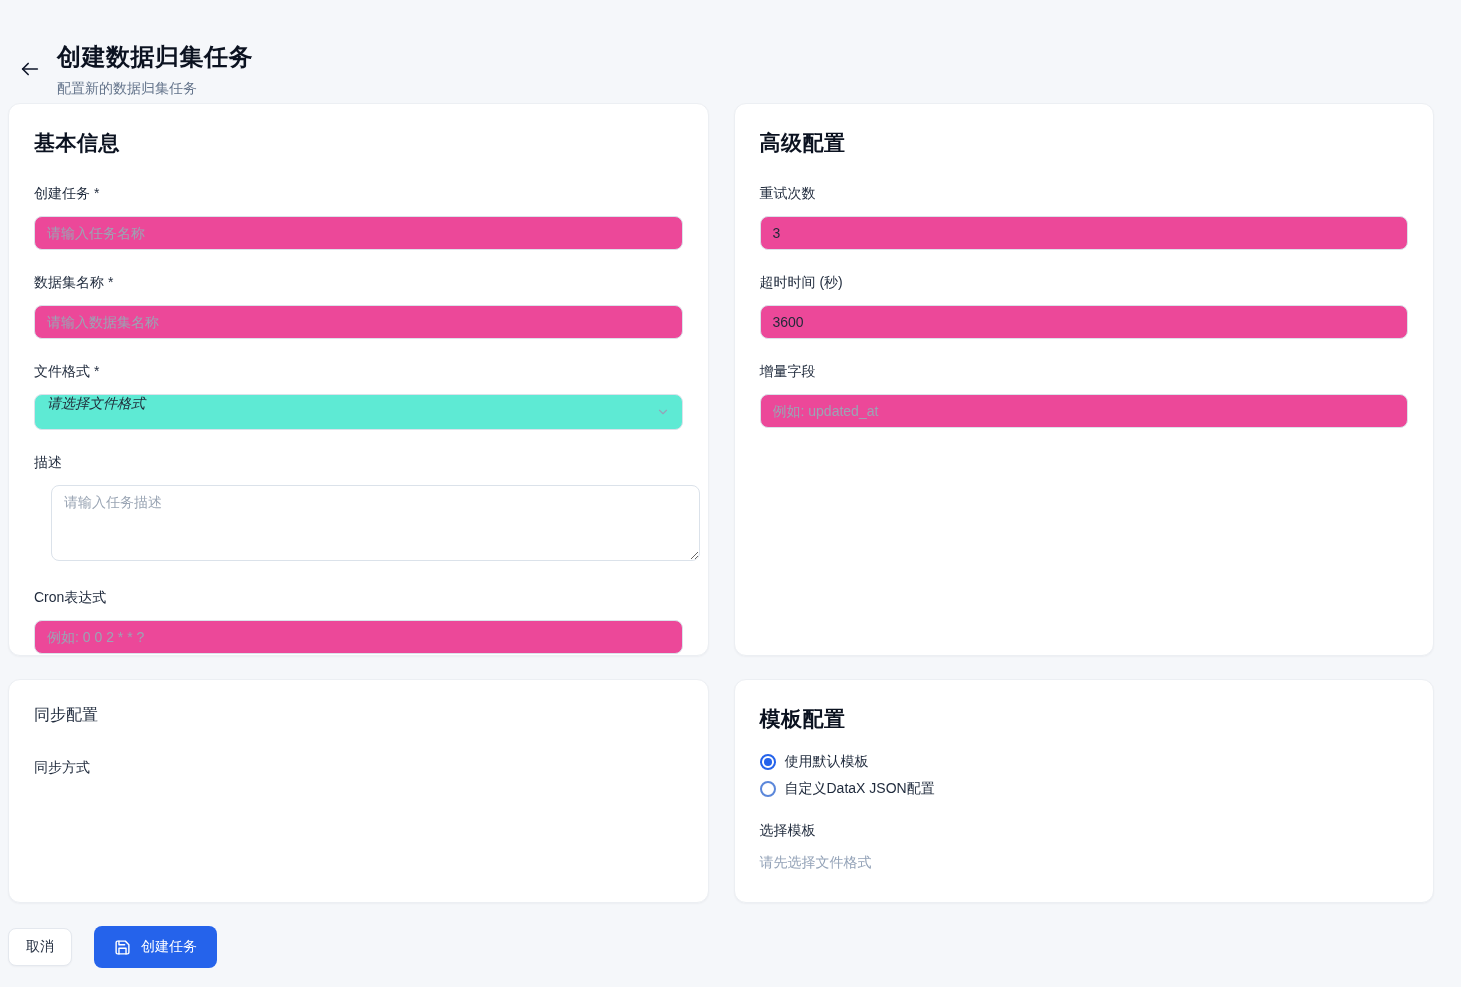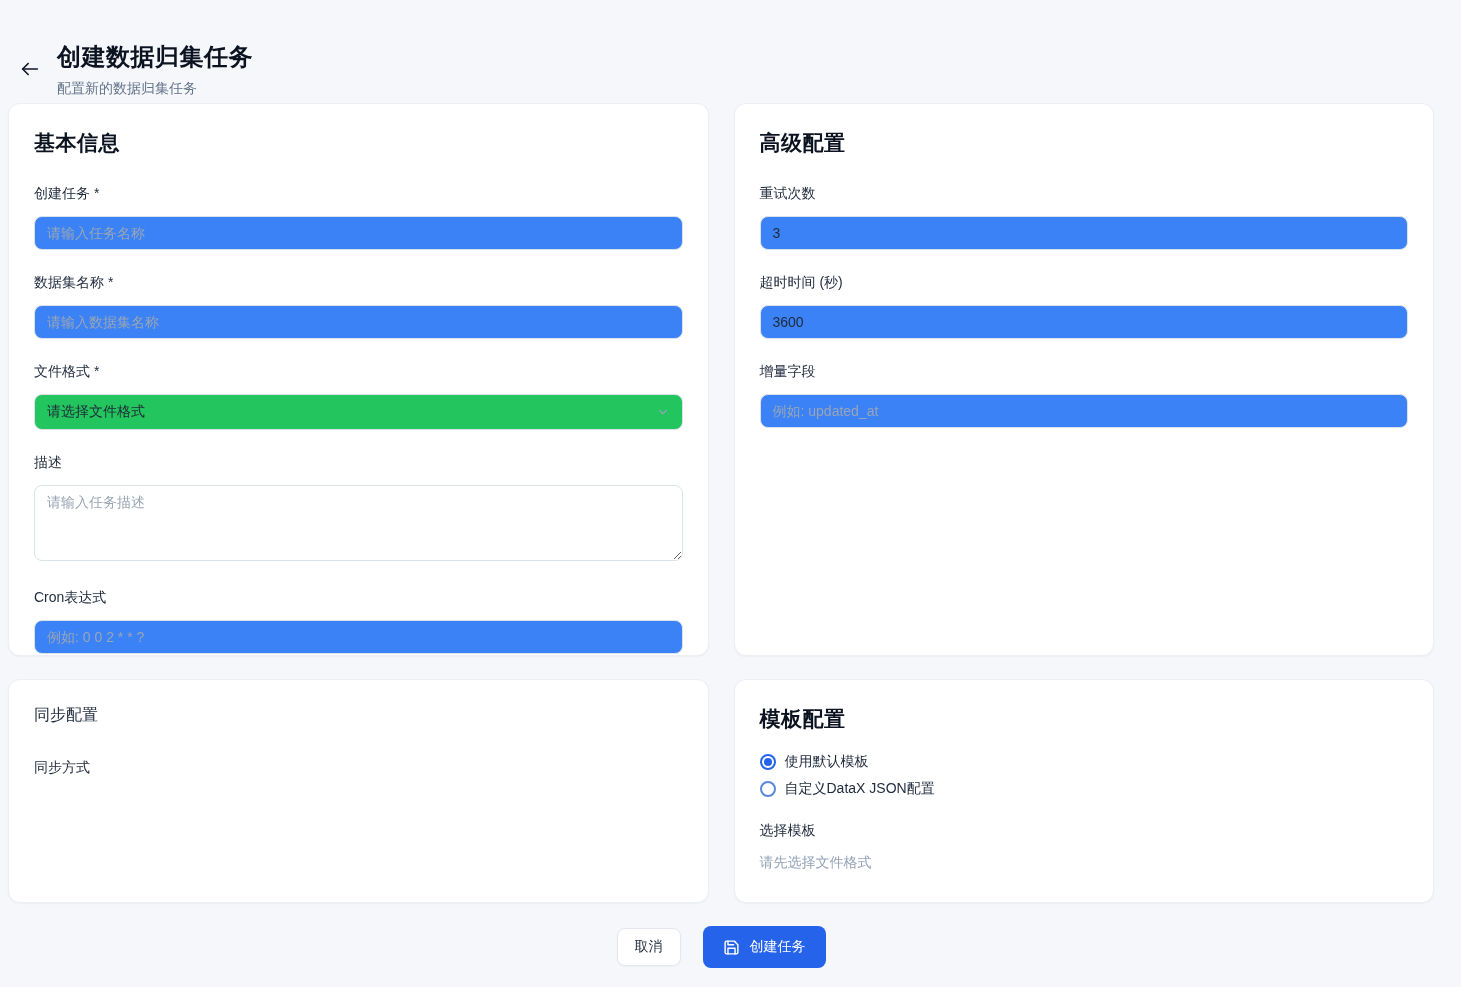--- a/index.html
+++ b/index.html
@@ -43,58 +43,58 @@
   .card-heading-sm { font-size: 16px; font-weight: 500; color: #1e293b; margin-bottom: 33px; }
 
   .field { margin-bottom: 24px; }
   .field-label { display: block; font-size: 14px; font-weight: 500; color: #1e293b; margin-bottom: 13px; }
 
   .text-input {
     width: 100%; height: 34px;
     border: 1px solid #dbe2ea; border-radius: 8px;
     padding: 0 12px; font-size: 14px; color: #1f2937;
     font-family: "Liberation Sans", "DejaVu Sans", sans-serif;
-    background: #3b82f6; outline: none;
+    background: #ec4899; outline: none;
   }
   .text-input::placeholder { color: #9aa5b4; opacity: 1; }
 
   .textarea-input {
     width: 100%; height: 76px;
     border: 1px solid #dbe2ea; border-radius: 8px;
     padding: 8px 12px; font-size: 14px; color: #1f2937;
     font-family: "Liberation Sans", "DejaVu Sans", sans-serif;
-    background: #fff; outline: none; resize: vertical;
+    background: #fff; outline: none; resize: vertical; margin-left: 17px;
   }
   .textarea-input::placeholder { color: #9aa5b4; opacity: 1; }
 
   .select-box {
     width: 100%; height: 36px;
     border: 1px solid #dbe2ea; border-radius: 8px;
     padding: 0 12px; font-size: 14px; color: #1f2937;
-    background: #22c55e; cursor: pointer;
-    display: flex; align-items: center; justify-content: space-between;
+    background: #5eead4; cursor: pointer;
+    display: flex; justify-content: space-between; font-style: italic;
   }
   .select-box .chev { display: flex; align-items: center; color: #94a3b8; }
 
   
   .radio-group { margin-bottom: 24px; }
   .radio-row { display: flex; align-items: center; gap: 9px; cursor: pointer; margin-bottom: 9px; }
   .radio-circle {
     width: 16px; height: 16px; border-radius: 50%;
     border: 2px solid #2563eb; background: #fff;
     display: flex; align-items: center; justify-content: center; flex: 0 0 auto;
   }
   .radio-circle.unchecked { border-color: #5b87da; }
   .radio-dot { width: 8px; height: 8px; border-radius: 50%; background: #2563eb; }
   .radio-label { font-size: 14px; color: #1e293b; }
 
   .hint-text { font-size: 14px; color: #94a3b8; margin-top: 14px; }
 
   
-  .footer-bar { display: flex; justify-content: center; align-items: center; gap: 22px; margin-top: 23px; }
+  .footer-bar { display: flex; justify-content: flex-start; align-items: center; gap: 22px; margin-top: 23px; }
   .btn-secondary {
     height: 38px; padding: 0 17px;
     background: #ffffff; border: 1px solid #e4e8ee; border-radius: 8px;
     font-size: 14px; color: #1e293b; cursor: pointer;
     font-family: "Liberation Sans", "DejaVu Sans", sans-serif;
     box-shadow: 0 1px 2px rgba(16,24,40,.04);
   }
   .btn-primary {
     height: 42px; padding: 0 20px;
     background: #2563eb; border: none; border-radius: 8px;

